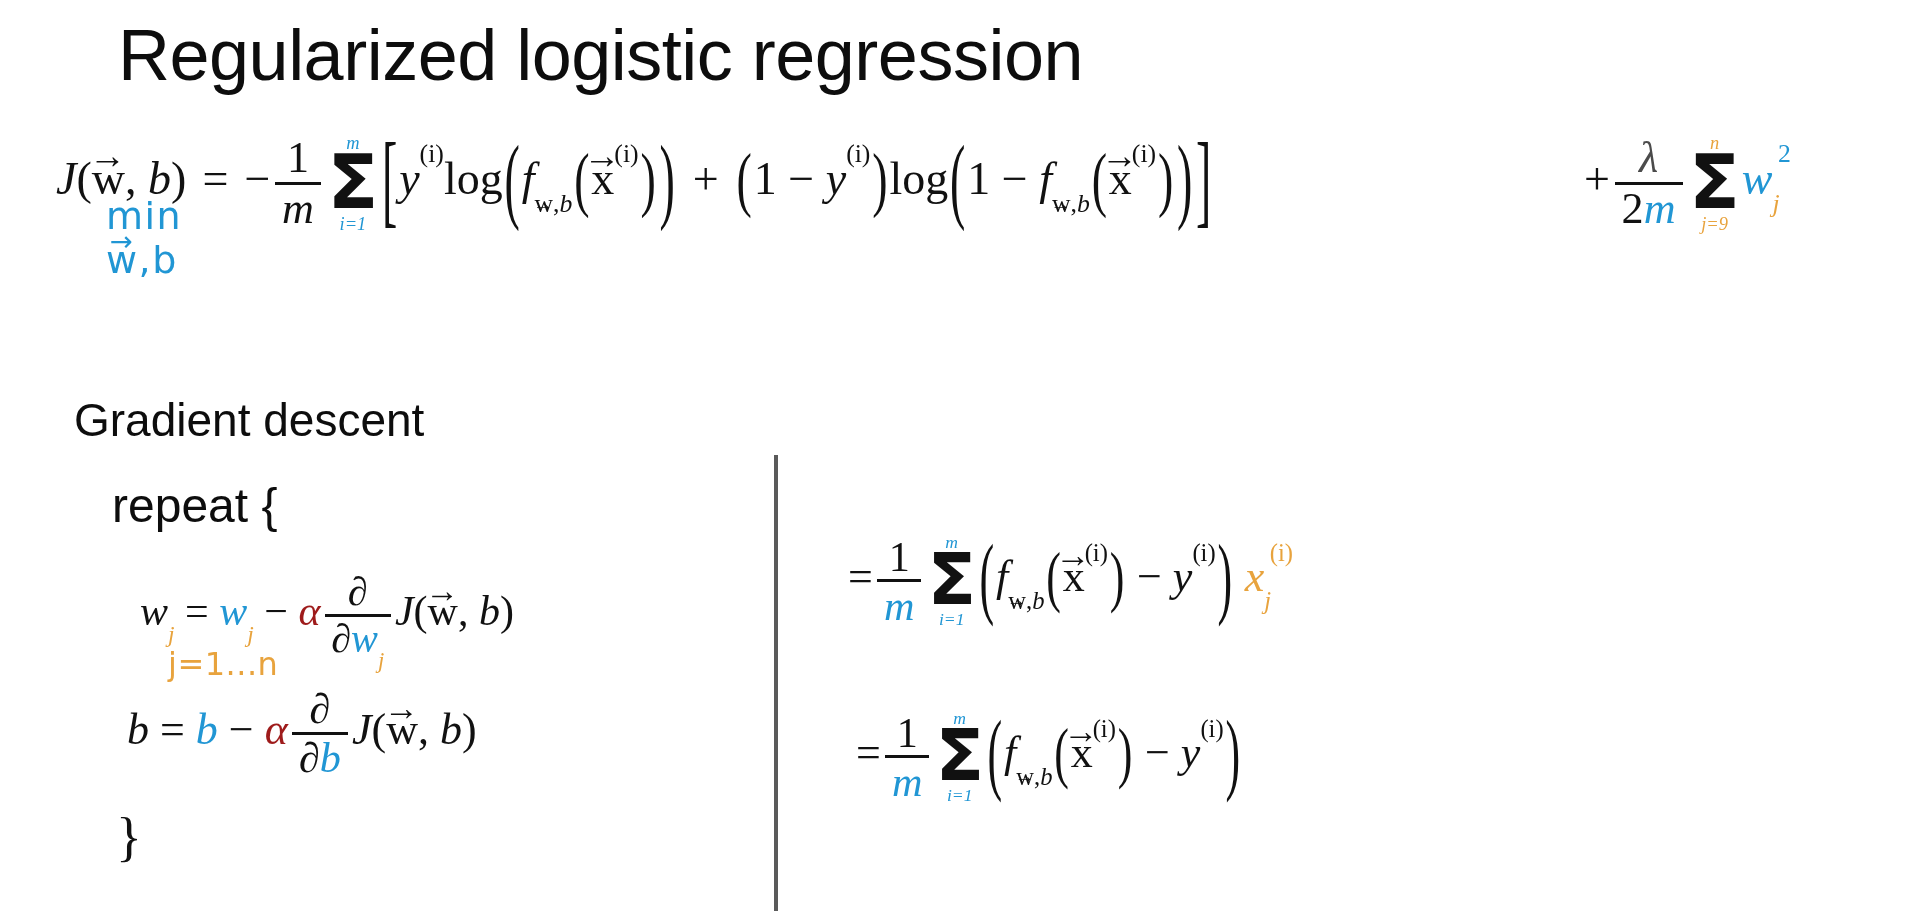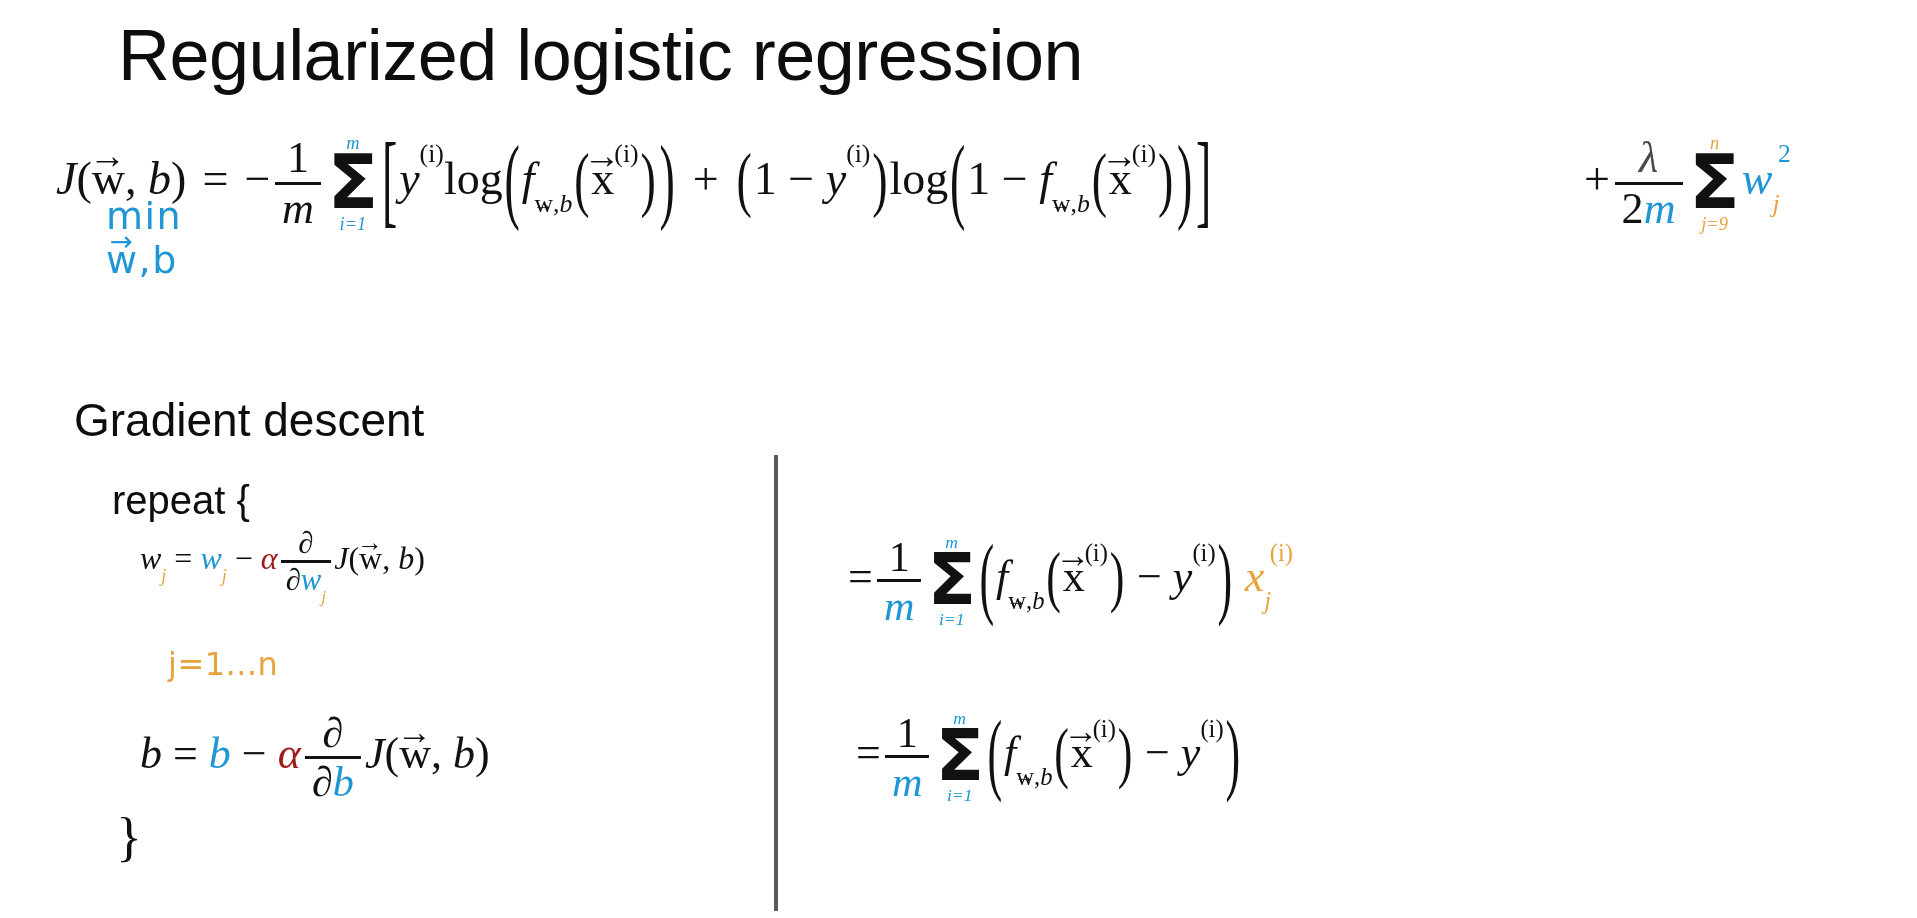--- a/index.html
+++ b/index.html
@@ -163,21 +163,21 @@
     left: 74px;
     top: 393px;
     font-size: 46px;
     color: #0d0d0d;
     text-align: right;
   }
   #repeat-open {
     position: absolute;
     left: 112px;
     top: 478px;
-    font-size: 40px;
+    font-size: 48px;
     color: #0d0d0d;
   }
   #repeat-close {
     position: absolute;
     left: 116px;
     top: 806px;
     font-family: "Liberation Serif", serif;
     font-size: 54px;
     color: #111111;
   }
@@ -189,39 +189,38 @@
     top: 455px;
     width: 4px;
     height: 456px;
     background: #5a5a5a;
   }
 
   
   #update-w {
     position: absolute;
     left: 140px;
-    top: 528px;
-    font-size: 32px;
+    top: 572px;
+    font-size: 42px;
   }
   #j-range-annotation {
     position: absolute;
     left: 168px;
     top: 645px;
     color: #e8a33d;
     font-family: "DejaVu Sans", sans-serif;
     font-size: 32px;
     letter-spacing: 0.5px;
     text-align: center;
   }
   #update-b {
     position: absolute;
-    left: 140px;
+    left: 127px;
     top: 688px;
     font-size: 44px;
-    margin-top: 24px;
   }
 
   
   #deriv-w {
     position: absolute;
     left: 848px;
     top: 534px;
     font-size: 44px;
   }
   #deriv-b {

